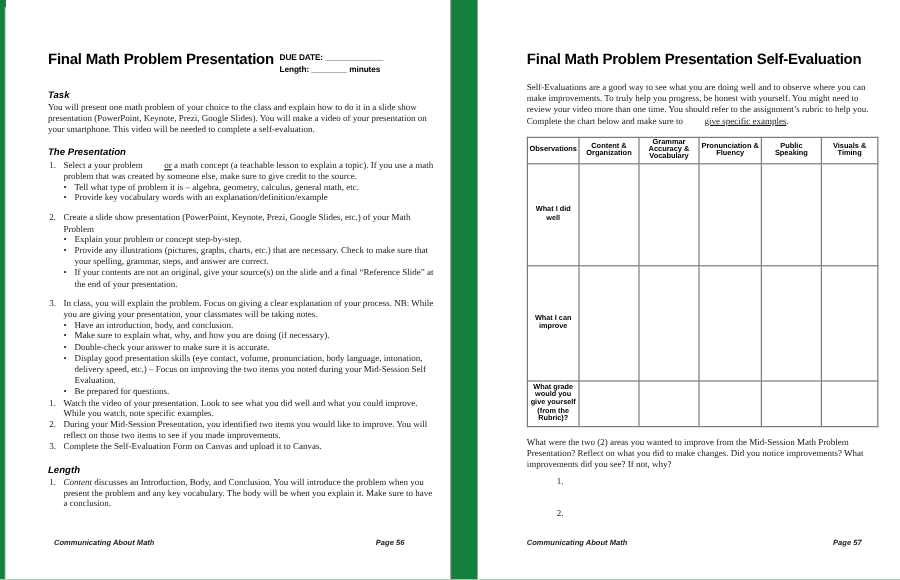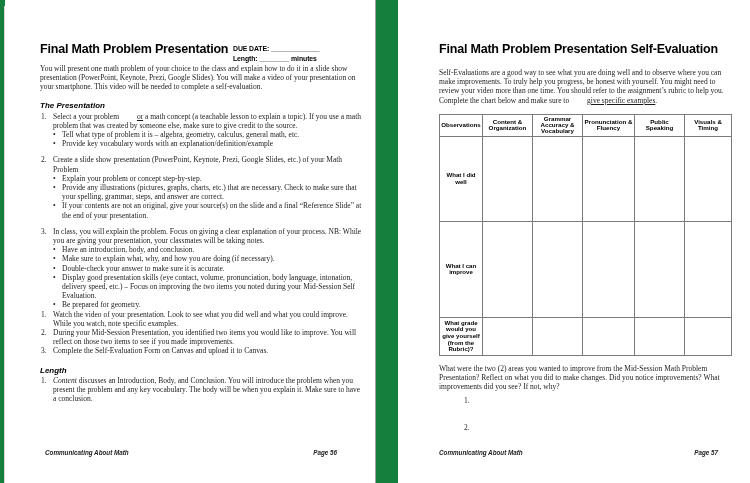--- a/index.html
+++ b/index.html
@@ -112,20 +112,21 @@
 
   <div class="page page-56">
     <div class="title-row">
       <div class="doc-title">Final Math Problem Presentation</div>
       <div class="due-block">
         <div><span>DUE DATE:</span> <span>_____________</span></div>
         <div><span>Length:</span> <span>________</span> <span>minutes</span></div>
       </div>
     </div>
 
+    <div class="sec-heading mt-task">Task</div>
     <div class="body-text mt-para">You will present one math problem of your choice to the class and explain how to do it in a slide show presentation (PowerPoint, Keynote, Prezi, Google Slides).  You will make a video of your presentation on your smartphone.  This video will be needed to complete a self-evaluation.</div>
 
     <div class="sec-heading mt-pres">The Presentation</div>
 
     <div class="body-text num-item mt-item-first">
       <span class="num-col">1.</span>
       <span class="num-text"><span>Select a your problem </span><span class="u">or</span><span> a math concept (a teachable lesson to explain a topic).  If you use a math problem that was created by someone else, make sure to give credit to the source.</span></span>
     </div>
     <div class="body-text bullet-item">
       <span class="bullet-col">•</span>
@@ -168,21 +169,21 @@
     <div class="body-text bullet-item">
       <span class="bullet-col">•</span>
       <span class="num-text">Double-check your answer to make sure it is accurate.</span>
     </div>
     <div class="body-text bullet-item">
       <span class="bullet-col">•</span>
       <span class="num-text">Display good presentation skills (eye contact, volume, pronunciation, body language, intonation, delivery speed, etc.) – Focus on improving the two items you noted during your Mid-Session Self Evaluation.</span>
     </div>
     <div class="body-text bullet-item">
       <span class="bullet-col">•</span>
-      <span class="num-text">Be prepared for geometry.</span>
+      <span class="num-text">Be prepared for questions.</span>
     </div>
 
     <div class="body-text num-item">
       <span class="num-col">1.</span>
       <span class="num-text">Watch the video of your presentation.  Look to see what you did well and what you could improve.  While you watch, note specific examples.</span>
     </div>
     <div class="body-text num-item">
       <span class="num-col">2.</span>
       <span class="num-text">During your Mid-Session Presentation, you identified two items you would like to improve. You will reflect on those two items to see if you made improvements.</span>
     </div>

